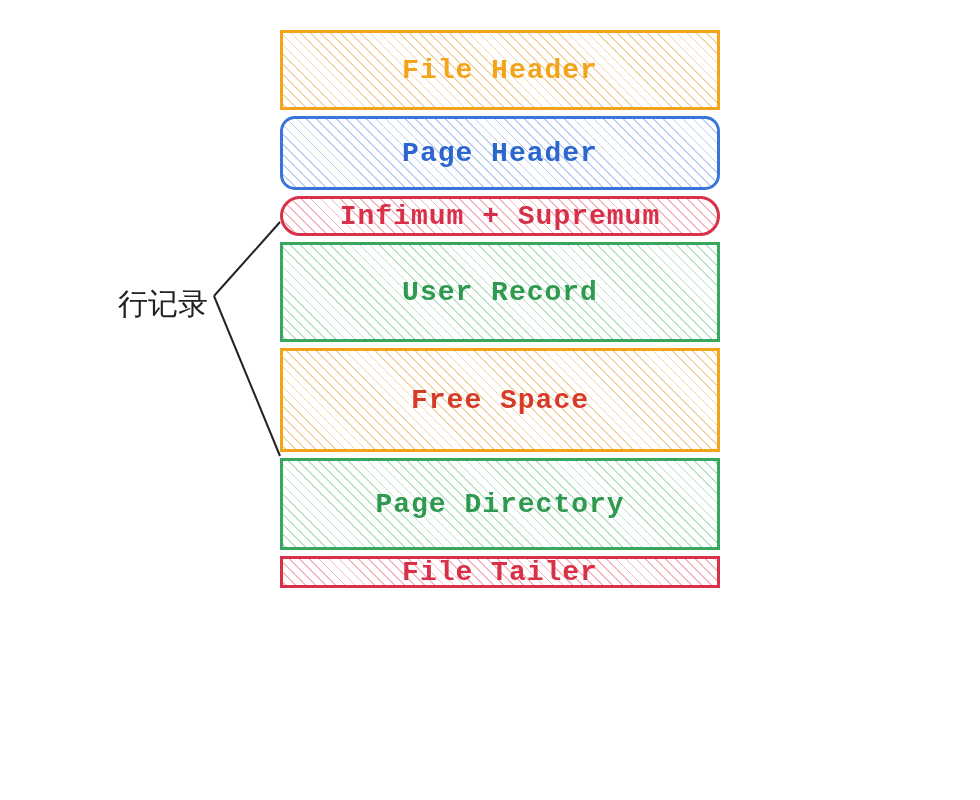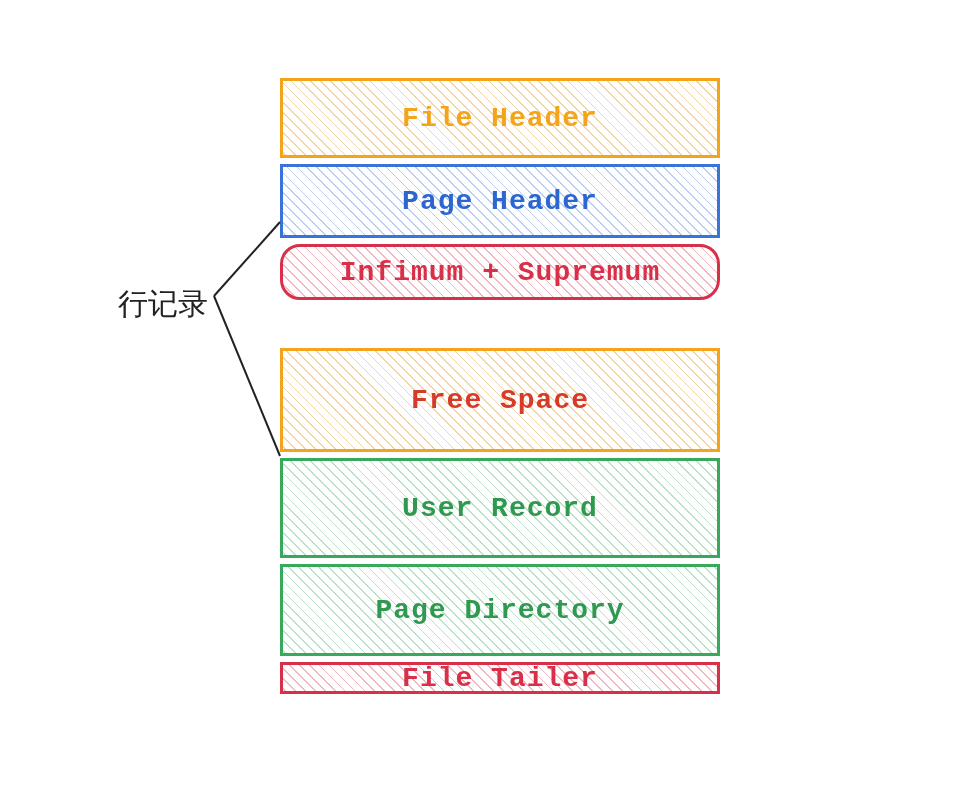--- a/index.html
+++ b/index.html
@@ -38,33 +38,33 @@
       45deg,
       currentColor 0,
       currentColor 1.2px,
       transparent 1.2px,
       transparent 7px
     );
     opacity: 0.35;
     pointer-events: none;
   }
   .block span { position: relative; z-index: 1; }
-  .orange { color: #d98600; border-color: #f4a41a; margin-top: 48px; }
+  .orange { color: #d98600; border-color: #f4a41a; }
   .orange span { color: #f4a41a; }
-  .blue   { color: #3a74d8; border-color: #3a74d8; }
+  .blue   { color: #3a74d8; border-color: #3a74d8; border-radius: 15px; }
   .blue span { color: #2c66cf; }
   .red    { color: #d9304a; border-color: #d9304a; }
   .red span { color: #d9304a; }
   .green  { color: #38a95c; border-color: #38a95c; }
   .green span { color: #2f9a4f; }
   .block.orange.redtext span { color: #d63b2a; }
 
   .h80  { height: 80px; }
   .h74  { height: 74px; }
-  .h52  { height: 56px; border-radius: 20px; }
+  .h52  { height: 40px; border-radius: 20px; }
   .h100 { height: 100px; }
   .h104 { height: 104px; }
   .h92  { height: 92px; align-items: center; }
   .h48  { height: 32px; }
 
   .annotation {
     position: absolute;
     left: 118px;
     top: 284px;
     font-size: 30px;
@@ -90,25 +90,25 @@
 <div class="diagram">
   <div class="block orange h80">
     <span>File Header</span>
   </div>
   <div class="block blue h74">
     <span>Page Header</span>
   </div>
   <div class="block red h52">
     <span>Infimum + Supremum</span>
   </div>
+  <div class="block green h100">
+    <span>User Record</span>
+  </div>
   <div class="block orange redtext h104">
     <span>Free Space</span>
-  </div>
-  <div class="block green h100">
-    <span>User Record</span>
   </div>
   <div class="block green h92">
     <span>Page Directory</span>
   </div>
   <div class="block red h48">
     <span>File Tailer</span>
   </div>
 </div>
 
 <div class="annotation">行记录</div>

